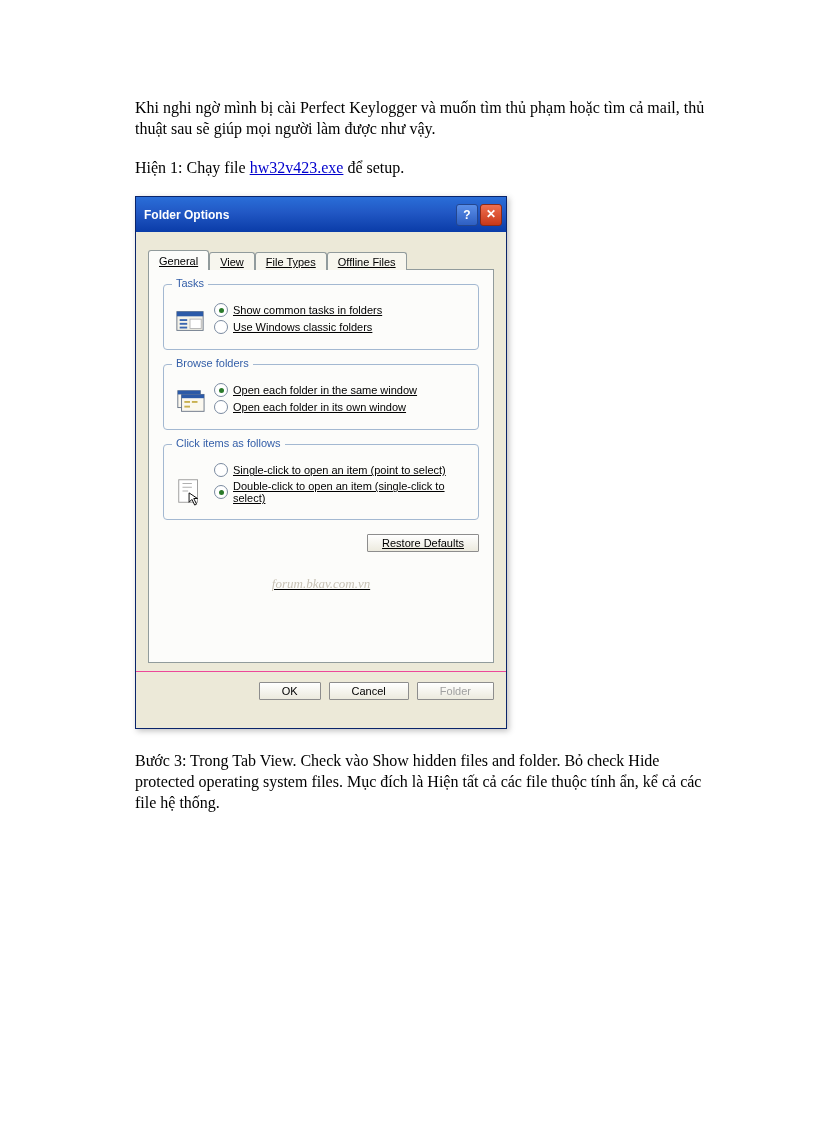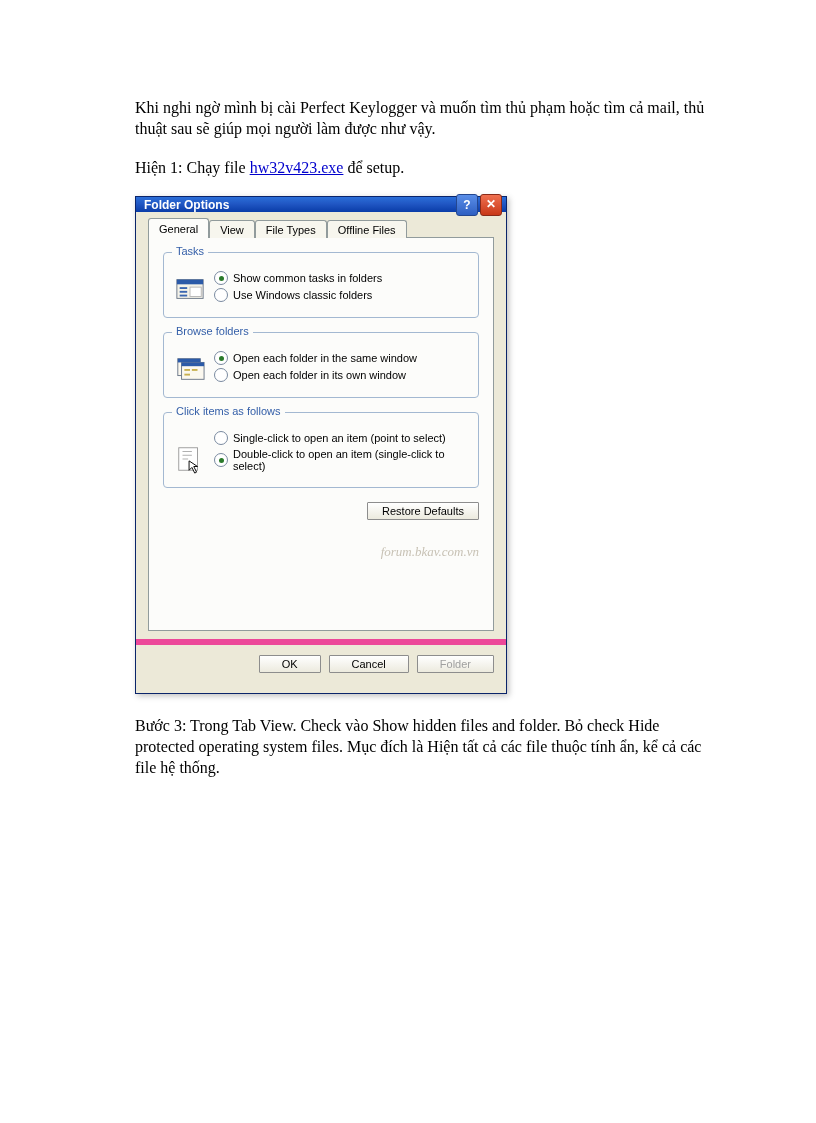--- a/index.html
+++ b/index.html
@@ -26,21 +26,21 @@
   
   .dialog {
     width: 370px;
     background: #ece9d8;
     border: 1px solid #0a246a;
     box-shadow: 2px 2px 6px rgba(0,0,0,0.25);
     margin: 8px 0 22px 0;
     font-family: Tahoma, Arial, sans-serif;
   }
   .titlebar {
-    height: 15px;
+    height: 35px;
     background: linear-gradient(to bottom, #2a6ed8 0%, #2157c4 45%, #0a3ca8 100%);
     display: flex;
     align-items: center;
     padding: 0 4px 0 8px;
   }
   .titlebar-title {
     color: #fff;
     font-weight: bold;
     font-size: 12px;
     flex: 1;
@@ -74,21 +74,22 @@
     font-weight: bold;
     display: flex;
     align-items: center;
     justify-content: center;
     cursor: pointer;
     line-height: 1;
   }
   .closebtn span { position: relative; top:-1px; }
 
   .dialog-body {
-    padding: 8px 12px 8px 12px;
+    padding: 20px 12px 8px 12px;
+    text-decoration: underline;
   }
   .tabs {
     display: flex;
     position: relative;
     z-index: 2;
     margin-bottom: -1px;
   }
   .tab {
     font-size: 11px;
     padding: 3px 10px 2px 10px;
@@ -183,31 +184,31 @@
     font-size: 11px;
     padding: 2px 14px;
     border: 1px solid #8d8d8d;
     border-radius: 1px;
     background: linear-gradient(to bottom, #ffffff, #eceade);
     cursor: pointer;
   }
   .btn.disabled { color: #a0a0a0; cursor: default; }
 
   .watermark {
-    text-align: right;
+    text-align: center;
     color: #c8c2b5;
     font-size: 13px;
     font-style: italic;
     margin-top: 24px;
     font-family: "Times New Roman", serif;
   }
 
   .dialog-footer {
-    border-top: 6px solid #ec4899;
-    padding: 10px 12px 20px 12px;
+    border-top: 1px solid #ec4899;
+    padding: 10px 12px 28px 12px;
     display: flex;
     justify-content: flex-end;
     gap: 8px;
     background: #ece9d8;
   }
   .dialog-footer .btn { padding: 2px 22px; }
 
   
   .ico-folder svg, .ico-click svg { width: 30px; height: 30px; }
 </style>

